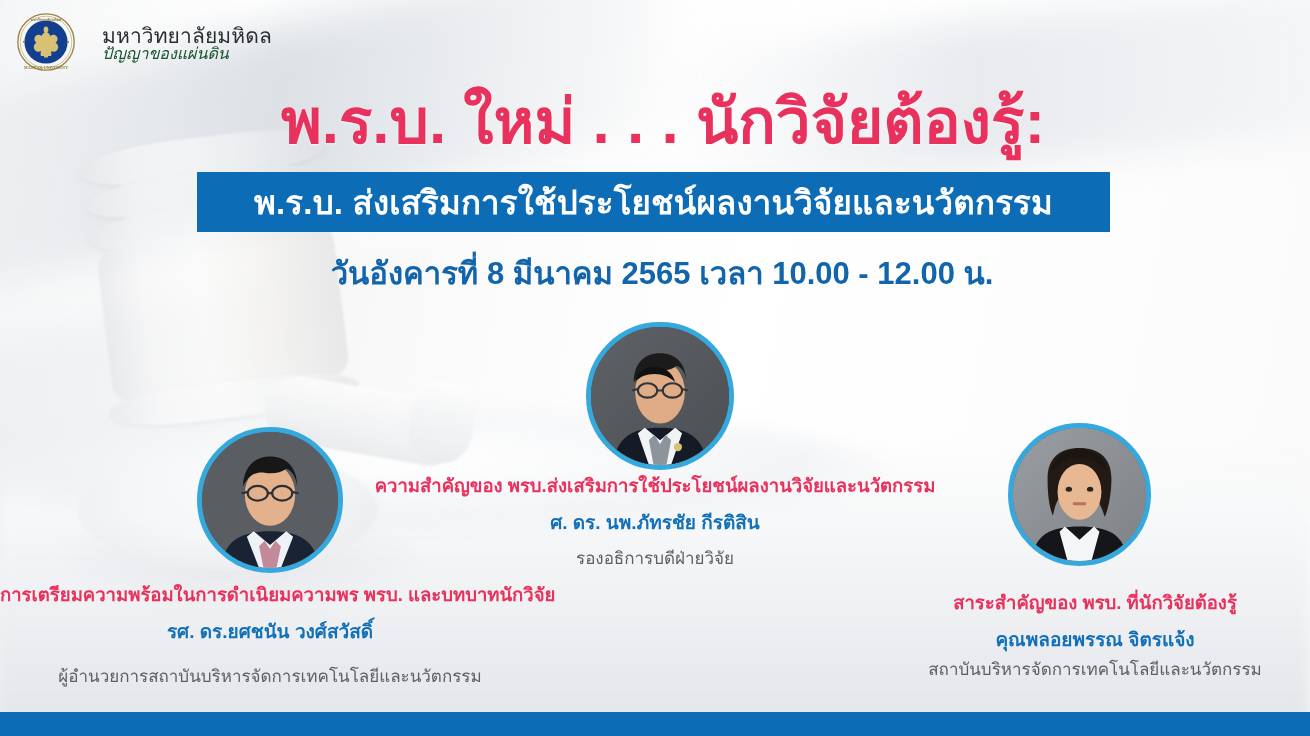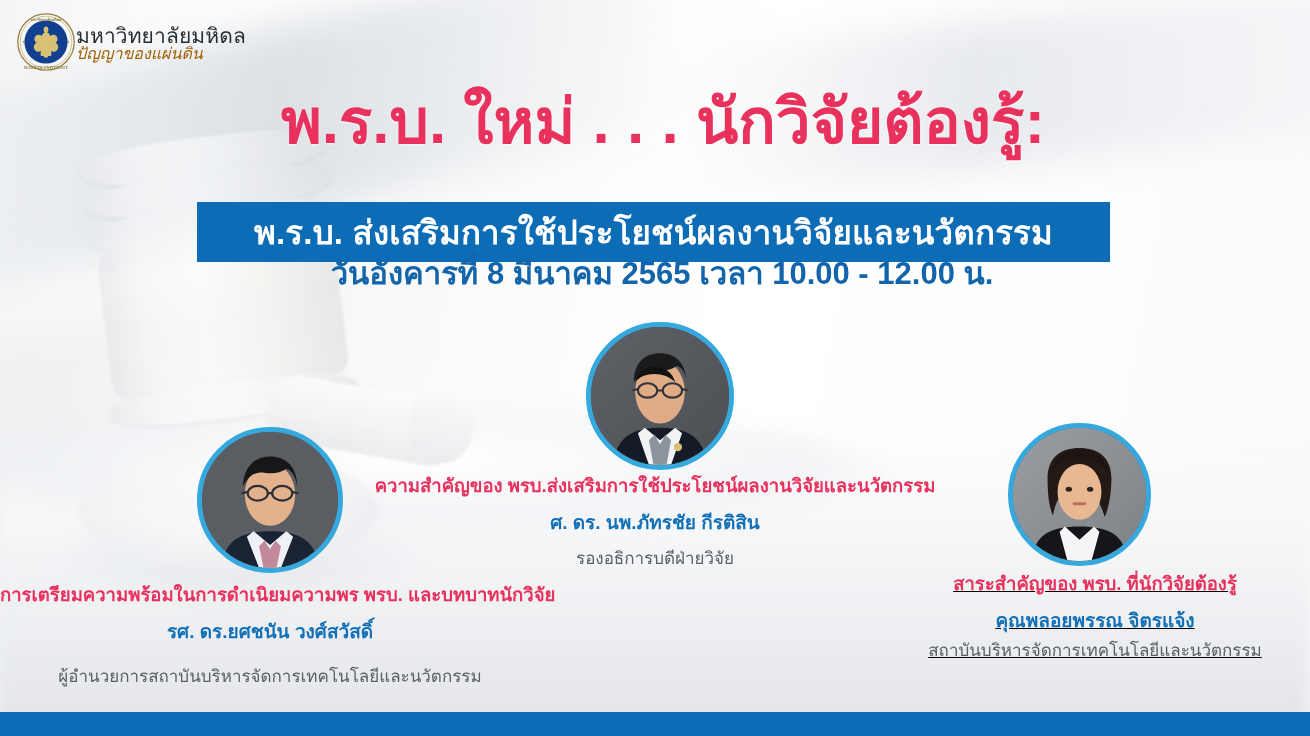--- a/index.html
+++ b/index.html
@@ -158,35 +158,35 @@
     filter: blur(10px);
   }
 
   
   .logo-wrap {
     position: absolute;
     left: 16px;
     top: 12px;
     display: flex;
     align-items: center;
-    gap: 0;
+    gap: 26px;
   }
   .logo-seal { width: 60px; height: 60px; flex: 0 0 60px; }
   .logo-text { line-height: 1; padding-top: 2px; }
   .logo-name {
     font-size: 21px;
     color: #2a2e33;
     letter-spacing: .1px;
     white-space: nowrap;
   }
   .logo-tag {
     margin-top: 5px;
     font-size: 16px;
     font-style: italic;
-    color: #a16207;
+    color: #14532d;
     white-space: nowrap;
     font-family: "Liberation Serif", "DejaVu Serif", serif;
   }
 
   
   .title-main {
     position: absolute;
     left: 0; right: 0;
     top: 72px;
     text-align: center;
@@ -202,21 +202,20 @@
   .banner {
     position: absolute;
     left: 197px;
     top: 172px;
     width: 913px;
     height: 60px;
     background: #0c6cb5;
     display: flex;
     align-items: center;
     justify-content: center;
-    margin-top: 30px;
   }
   .banner-text {
     color: #ffffff;
     font-size: 33px;
     font-weight: bold;
     white-space: nowrap;
     letter-spacing: .2px;
   }
 
   .date-line {
@@ -263,21 +262,21 @@
   .speaker-text.center { left: 0; right: 0; top: 471px; }
   .speaker-text.center .topic { font-size: 18.5px; }
   .speaker-text.center .name  { font-size: 19px; margin-top: 7px; }
   .speaker-text.center .role  { font-size: 17px; margin-top: 7px; }
 
   .speaker-text.left { left: 0; width: 540px; top: 580px; }
   .speaker-text.left .topic { font-size: 18.5px; }
   .speaker-text.left .name  { font-size: 19px; margin-top: 7px; }
   .speaker-text.left .role  { font-size: 17px; margin-top: 16px; }
 
-  .speaker-text.right { right: 0; width: 430px; top: 569px; text-decoration: underline; }
+  .speaker-text.right { right: 0; width: 430px; top: 588px; }
   .speaker-text.right .topic { font-size: 18.5px; }
   .speaker-text.right .name  { font-size: 19px; margin-top: 7px; }
   .speaker-text.right .role  { font-size: 17px; margin-top: 1px; }
 
   
   .bottom-bar {
     position: absolute;
     left: 0; right: 0;
     bottom: 0;
     height: 24px;

